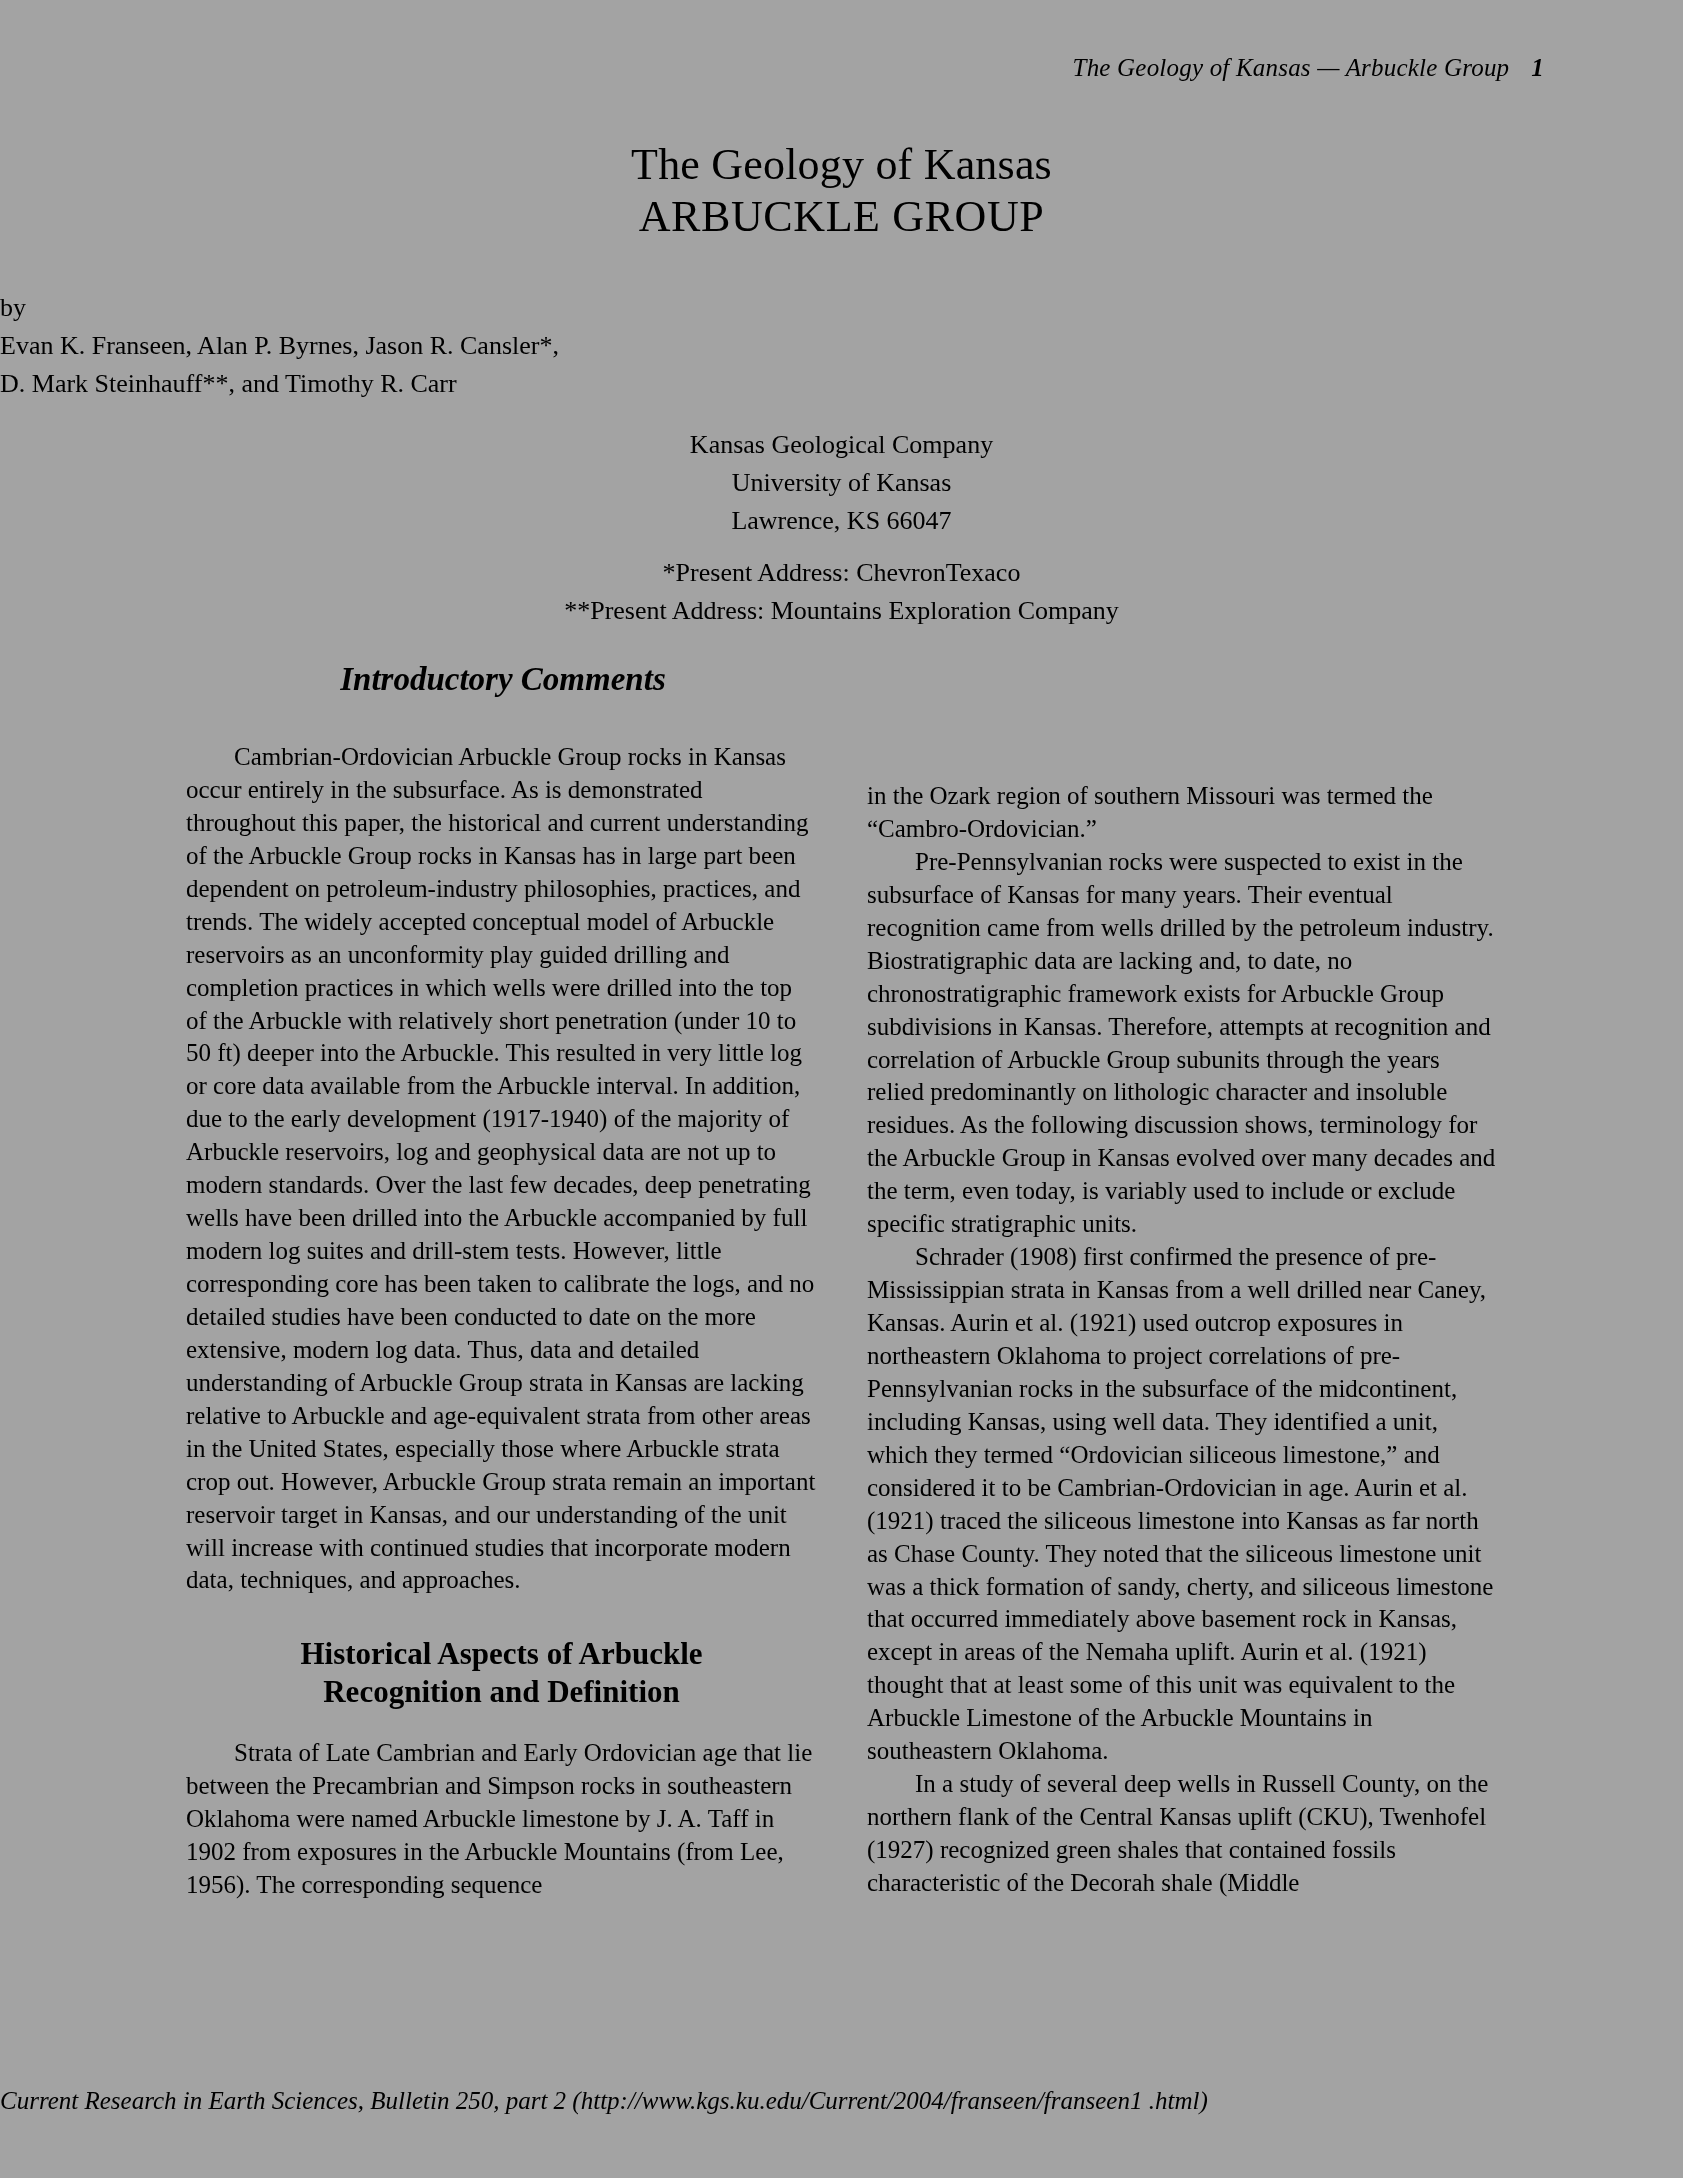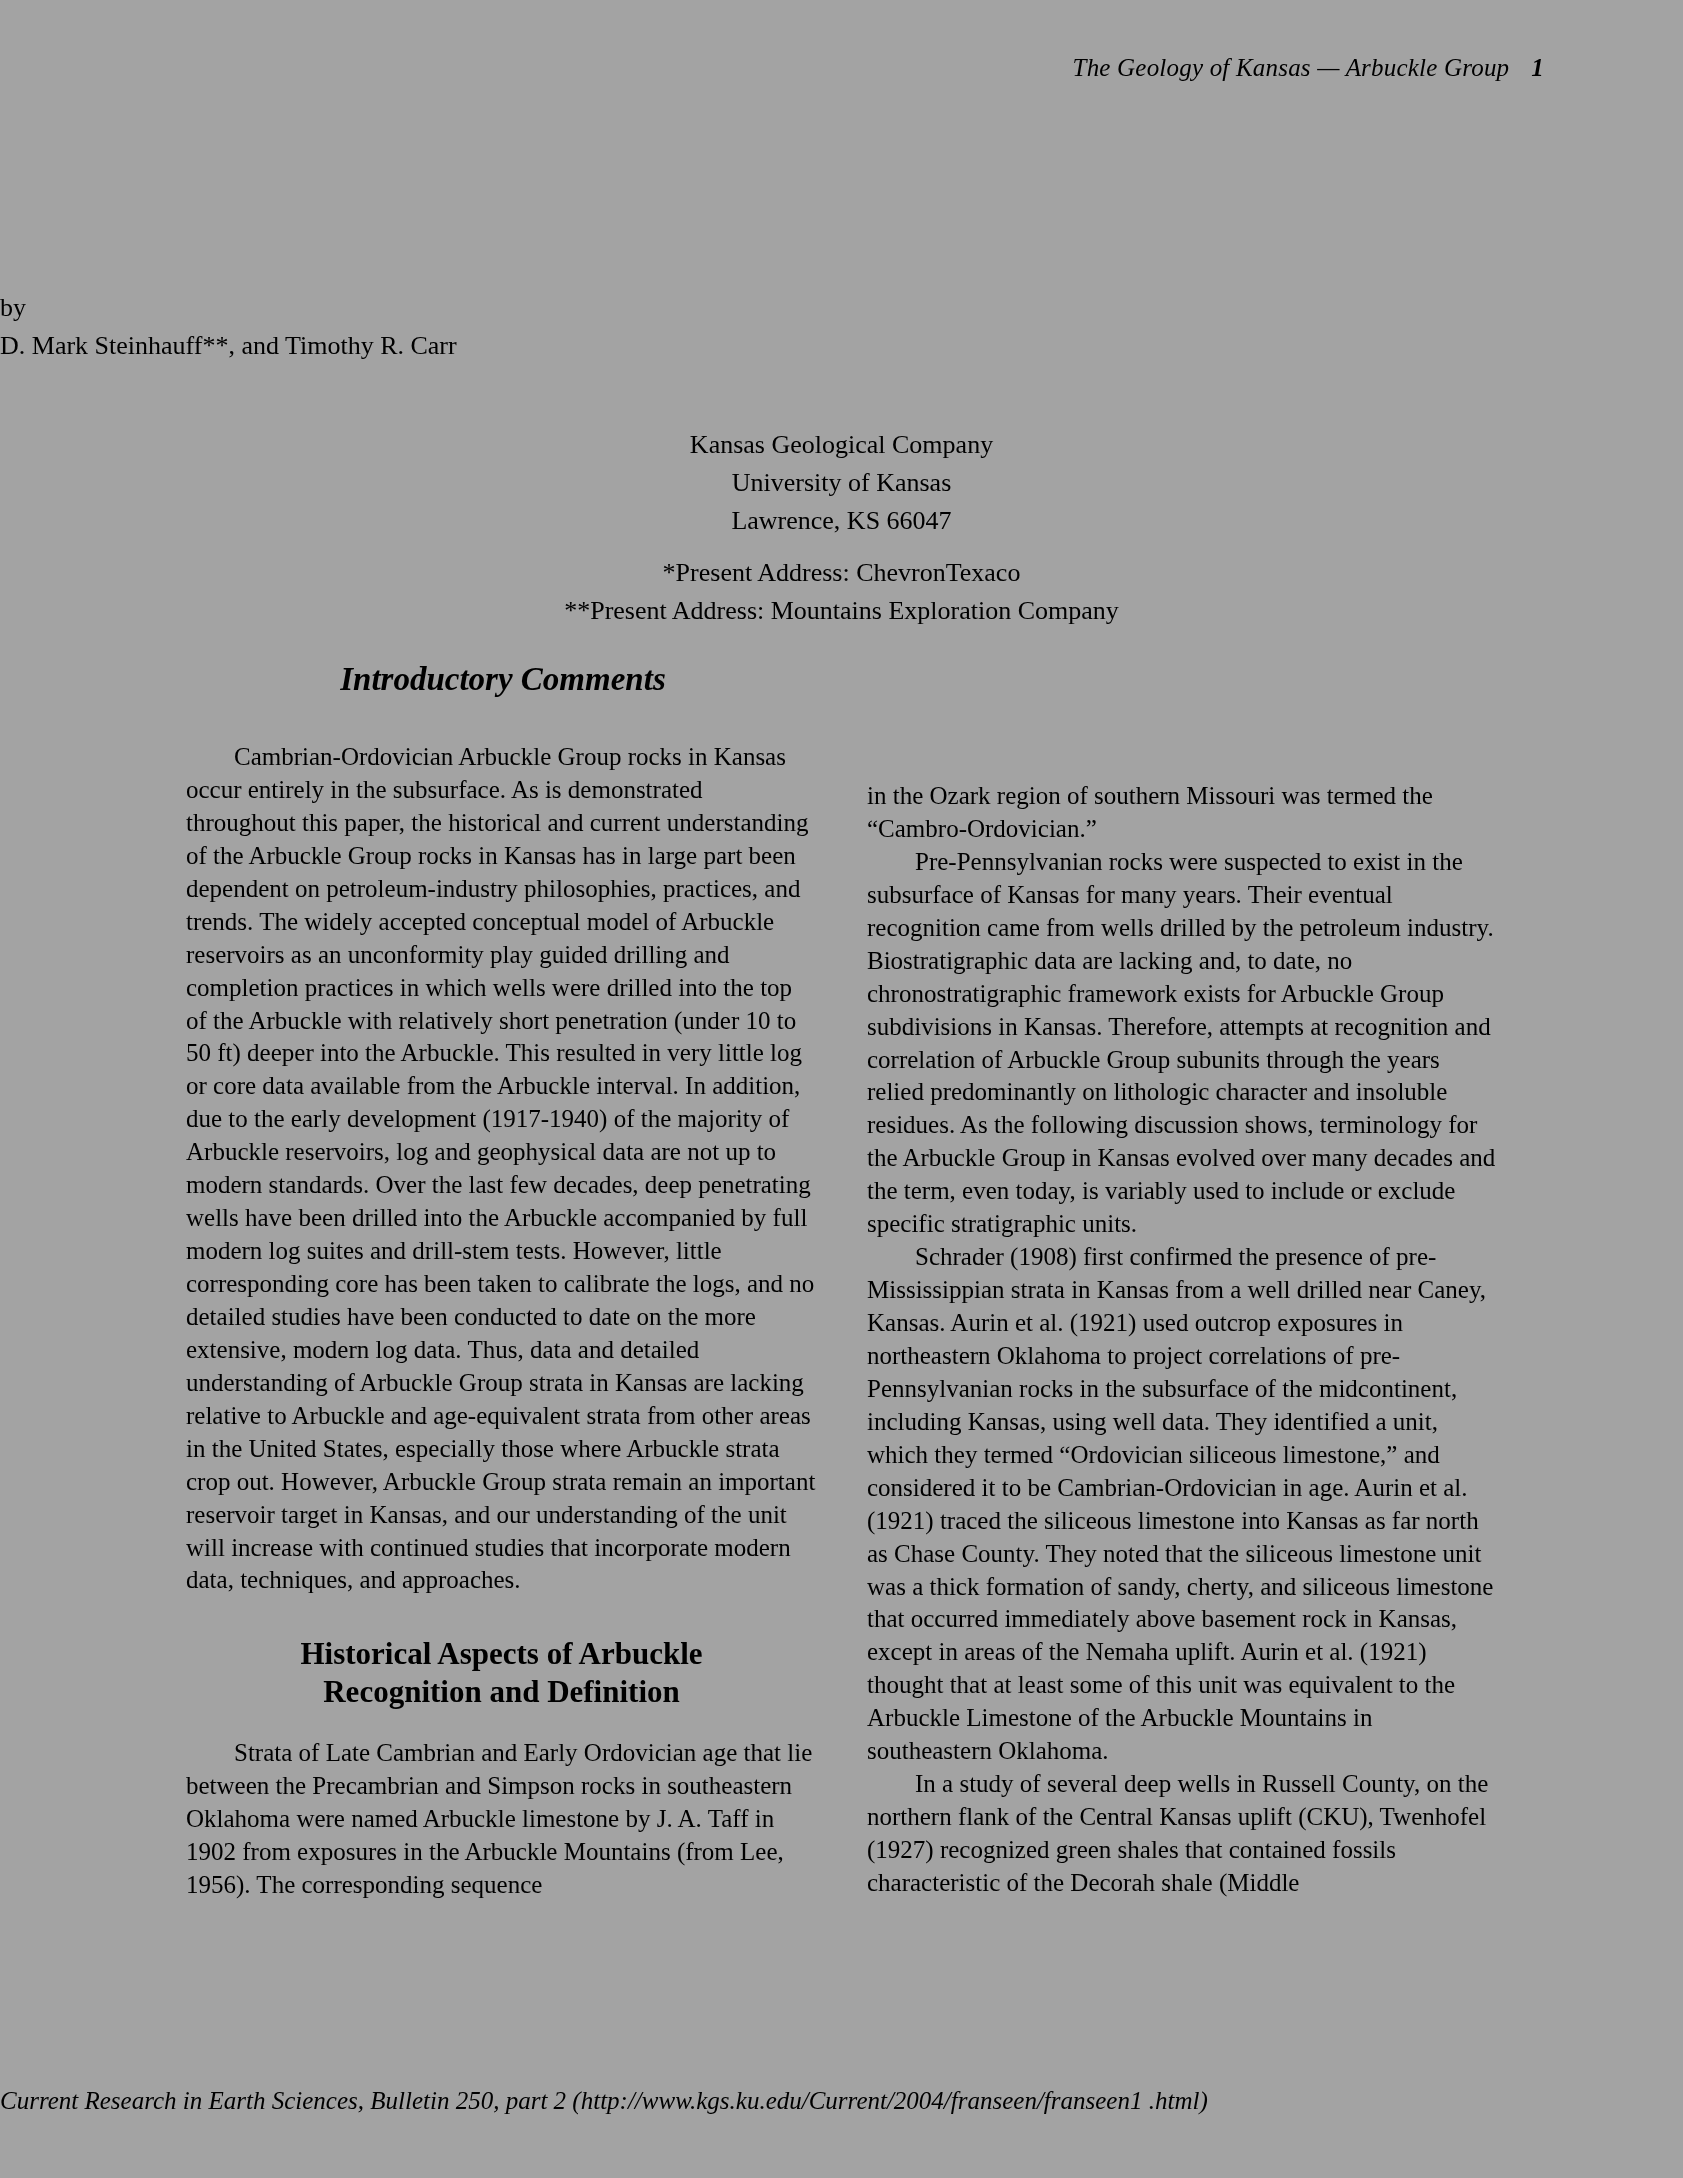--- a/index.html
+++ b/index.html
@@ -157,23 +157,28 @@
 </style>
 </head>
 <body>
 
 <div class="page">
 
   <div class="running-head">
     <span>The Geology of Kansas — Arbuckle Group</span><span class="page-no">1</span>
   </div>
 
+  <div class="title-block">
+    <div class="title-main">The Geology of Kansas</div>
+    <div class="title-sub">ARBUCKLE GROUP</div>
+  </div>
 
   <div class="byline">
     <div>by</div>
+    <div>Evan K. Franseen, Alan P. Byrnes, Jason R. Cansler*,</div>
     <div>D. Mark Steinhauff**, and Timothy R. Carr</div>
   </div>
 
   <div class="affiliation">
     <div>Kansas Geological Company</div>
     <div>University of Kansas</div>
     <div>Lawrence, KS 66047</div>
   </div>
 
   <div class="present-address">

